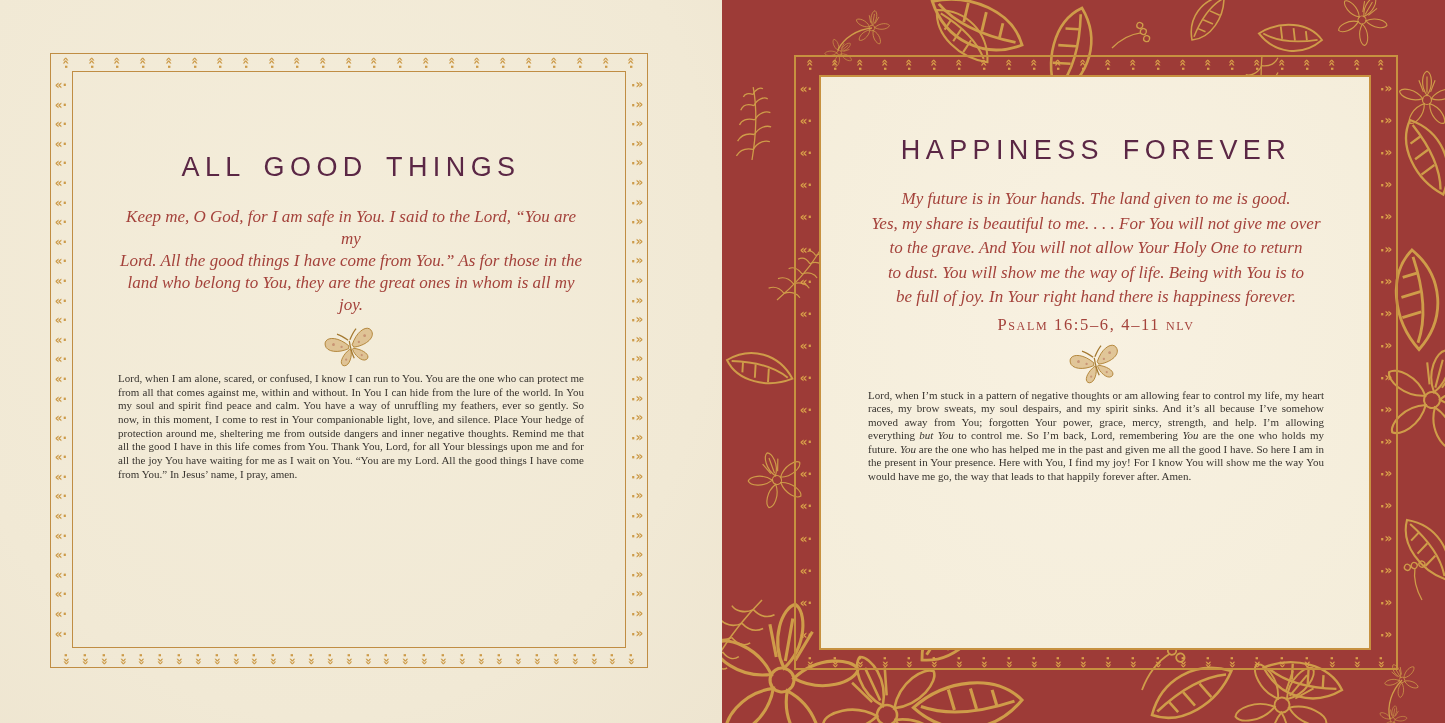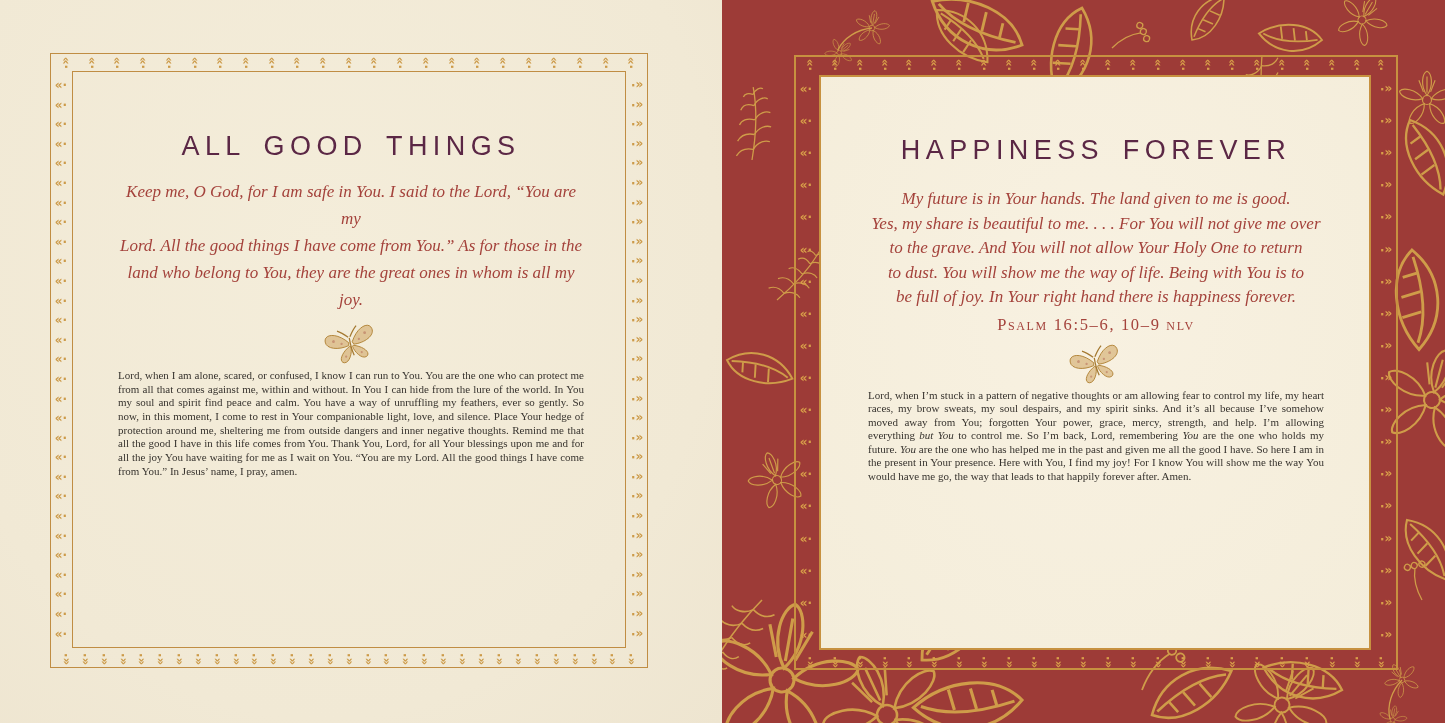--- a/index.html
+++ b/index.html
@@ -32,29 +32,29 @@
   .lp-orn span { color:#cc9a48; font-size:12px; }
   .rp-orn span { color:#d9a04a; font-size:12px; }
   .rot90  span { transform:rotate(90deg); }
   .rot270 span { transform:rotate(-90deg); }
   .rot180 span { transform:rotate(180deg); }
   .lp-orn-top    { left:60px;  top:55px;  width:578px; height:15px; }
   .lp-orn-bottom { left:60px;  top:651px; width:578px; height:15px; }
   .lp-orn-left   { left:53px;  top:79px;  width:16px;  height:561px; }
   .lp-orn-right  { left:629px; top:79px;  width:16px;  height:561px; }
   
-  .lp-content { position:absolute; left:118px; top:59px; width:466px; text-align:center; }
+  .lp-content { position:absolute; left:118px; top:80px; width:466px; text-align:center; }
   .chapter-title {
     margin-top:72px;
     font-family:"Liberation Sans","DejaVu Sans",sans-serif;
     font-weight:500; font-size:27px; letter-spacing:0.2em; word-spacing:0.22em;
     color:#5b2745; text-align:center; white-space:nowrap;
   }
   .scripture {
-    margin-top:16px; font-style:italic; font-size:17px; line-height:27px;
+    margin-top:23px; font-style:italic; font-size:17px; line-height:22px;
     color:#a4423b; white-space:pre-line; text-align:center;
   }
   .reference {
     margin-top:5px; font-variant:small-caps; font-size:16.5px; letter-spacing:0.1em;
     color:#a4423b; text-align:center;
   }
   .butterfly { display:block; margin:10px auto 4px auto; width:54px; height:42px; }
   .butterfly svg { transform:rotate(-16deg); }
   .prayer {
     margin-top:4px; text-align:justify; text-align-last:left;
@@ -418,21 +418,21 @@
 
     <div class="rp-panel"></div>
 
     <div class="rp-content">
       <h1 class="chapter-title">HAPPINESS FOREVER</h1>
       <div class="scripture">My future is in Your hands. The land given to me is good.
 Yes, my share is beautiful to me. . . . For You will not give me over
 to the grave. And You will not allow Your Holy One to return
 to dust. You will show me the way of life. Being with You is to
 be full of joy. In Your right hand there is happiness forever.</div>
-      <div class="reference">Psalm 16:5–6, 10–9 nlv</div>
+      <div class="reference">Psalm 16:5–6, 4–11 nlv</div>
       <span class="butterfly">
         <svg width="54" height="42" viewBox="0 0 60 46">
           <g stroke="#b3873c" stroke-width="1" fill="#cda35c" fill-opacity="0.55">
             <path d="M28,21 C18,6 4,4 3,13 C2,21 15,26 27,24 Z"></path>
             <path d="M28,25 C18,29 11,38 17,41 C23,43 29,32 29,26 Z"></path>
             <path d="M32,21 C42,6 56,4 57,13 C58,21 45,26 33,24 Z"></path>
             <path d="M32,25 C42,29 49,38 43,41 C37,43 31,32 31,26 Z"></path>
           </g>
           <g stroke="#a57a32" stroke-width="1.4" fill="none">
             <path d="M30,16 C29,24 29,30 30,36"></path>

